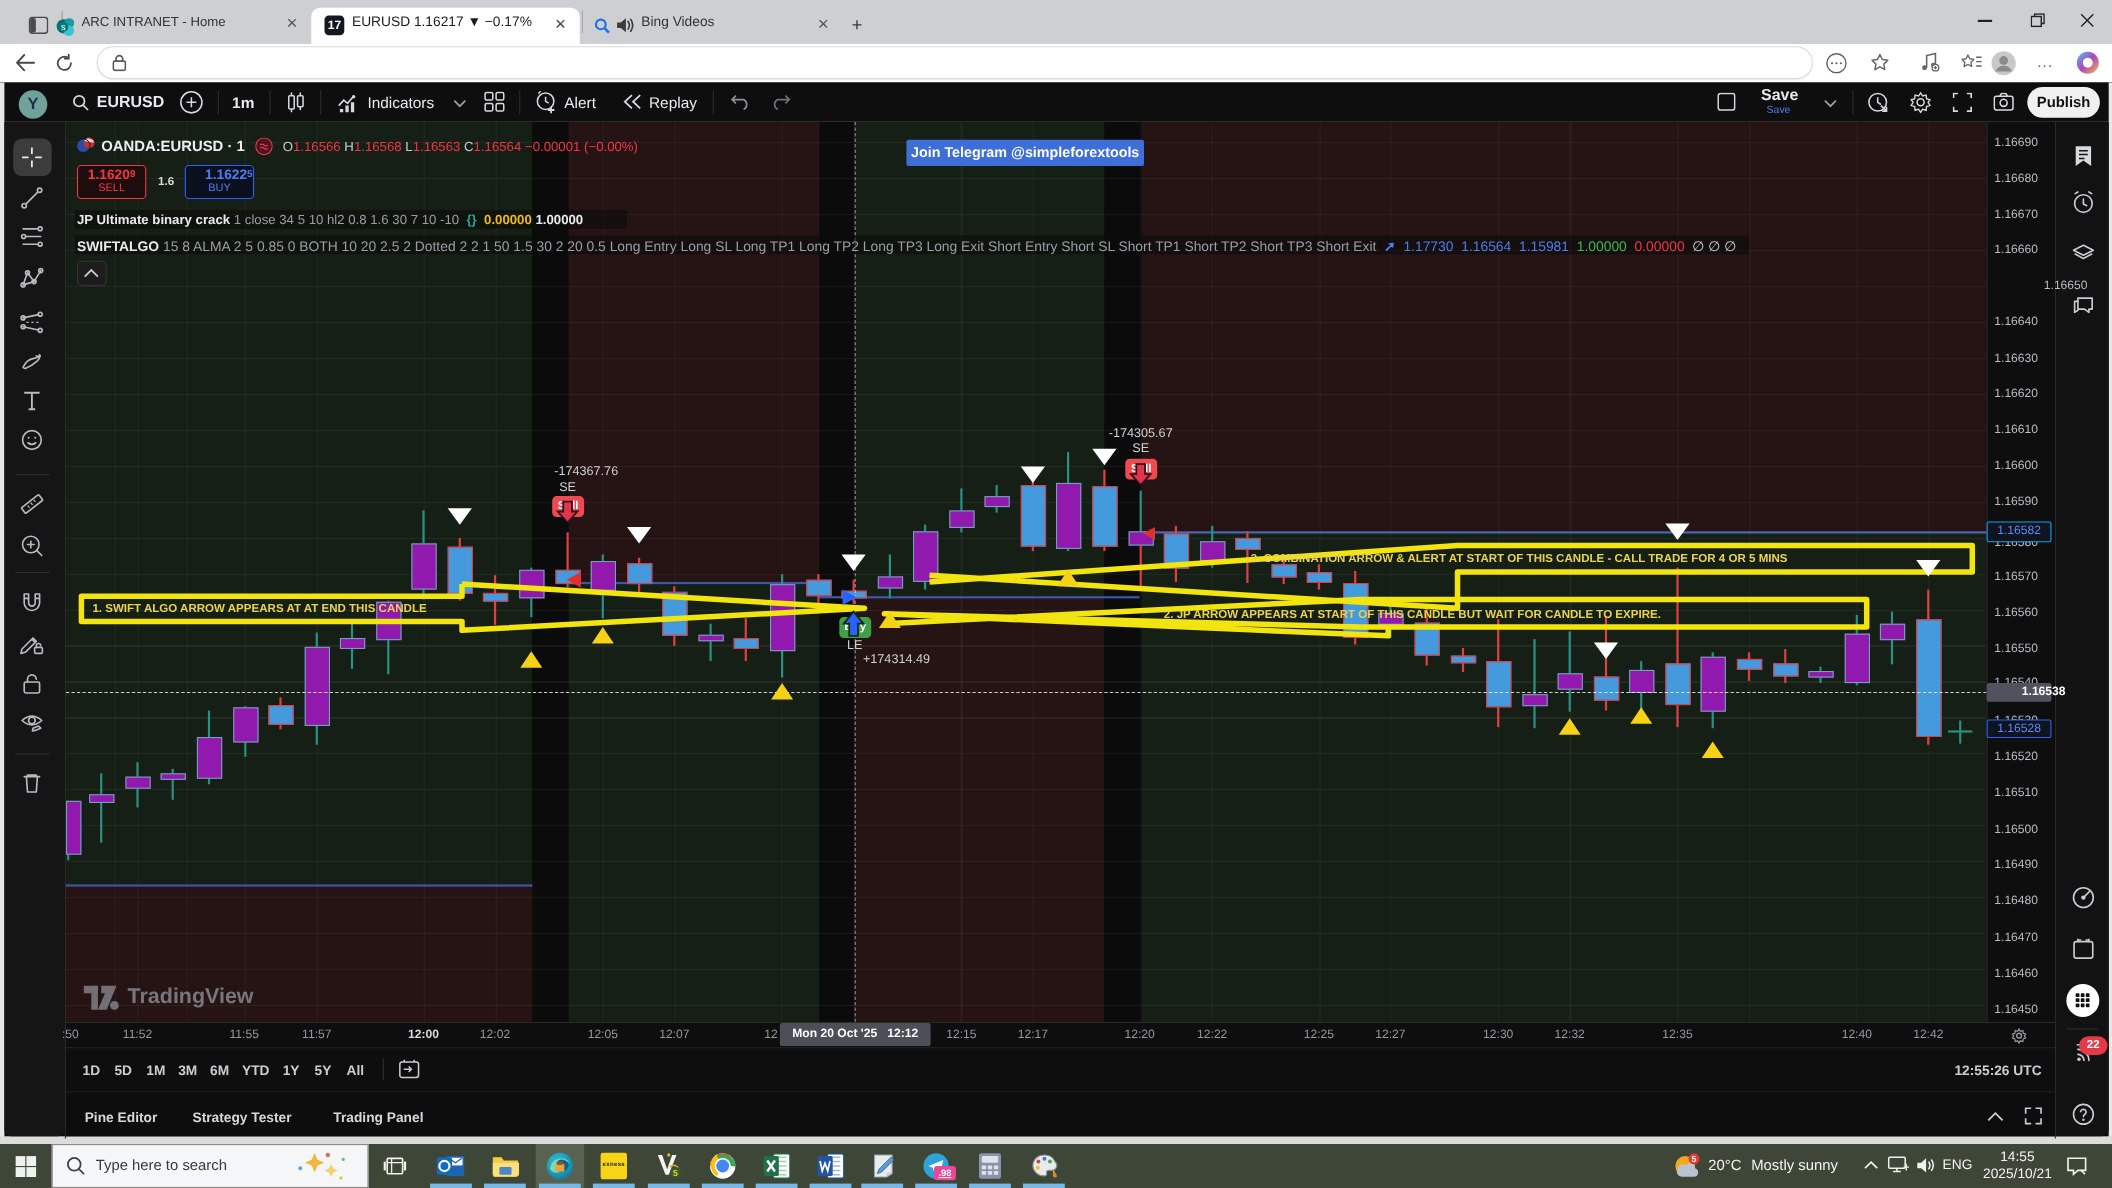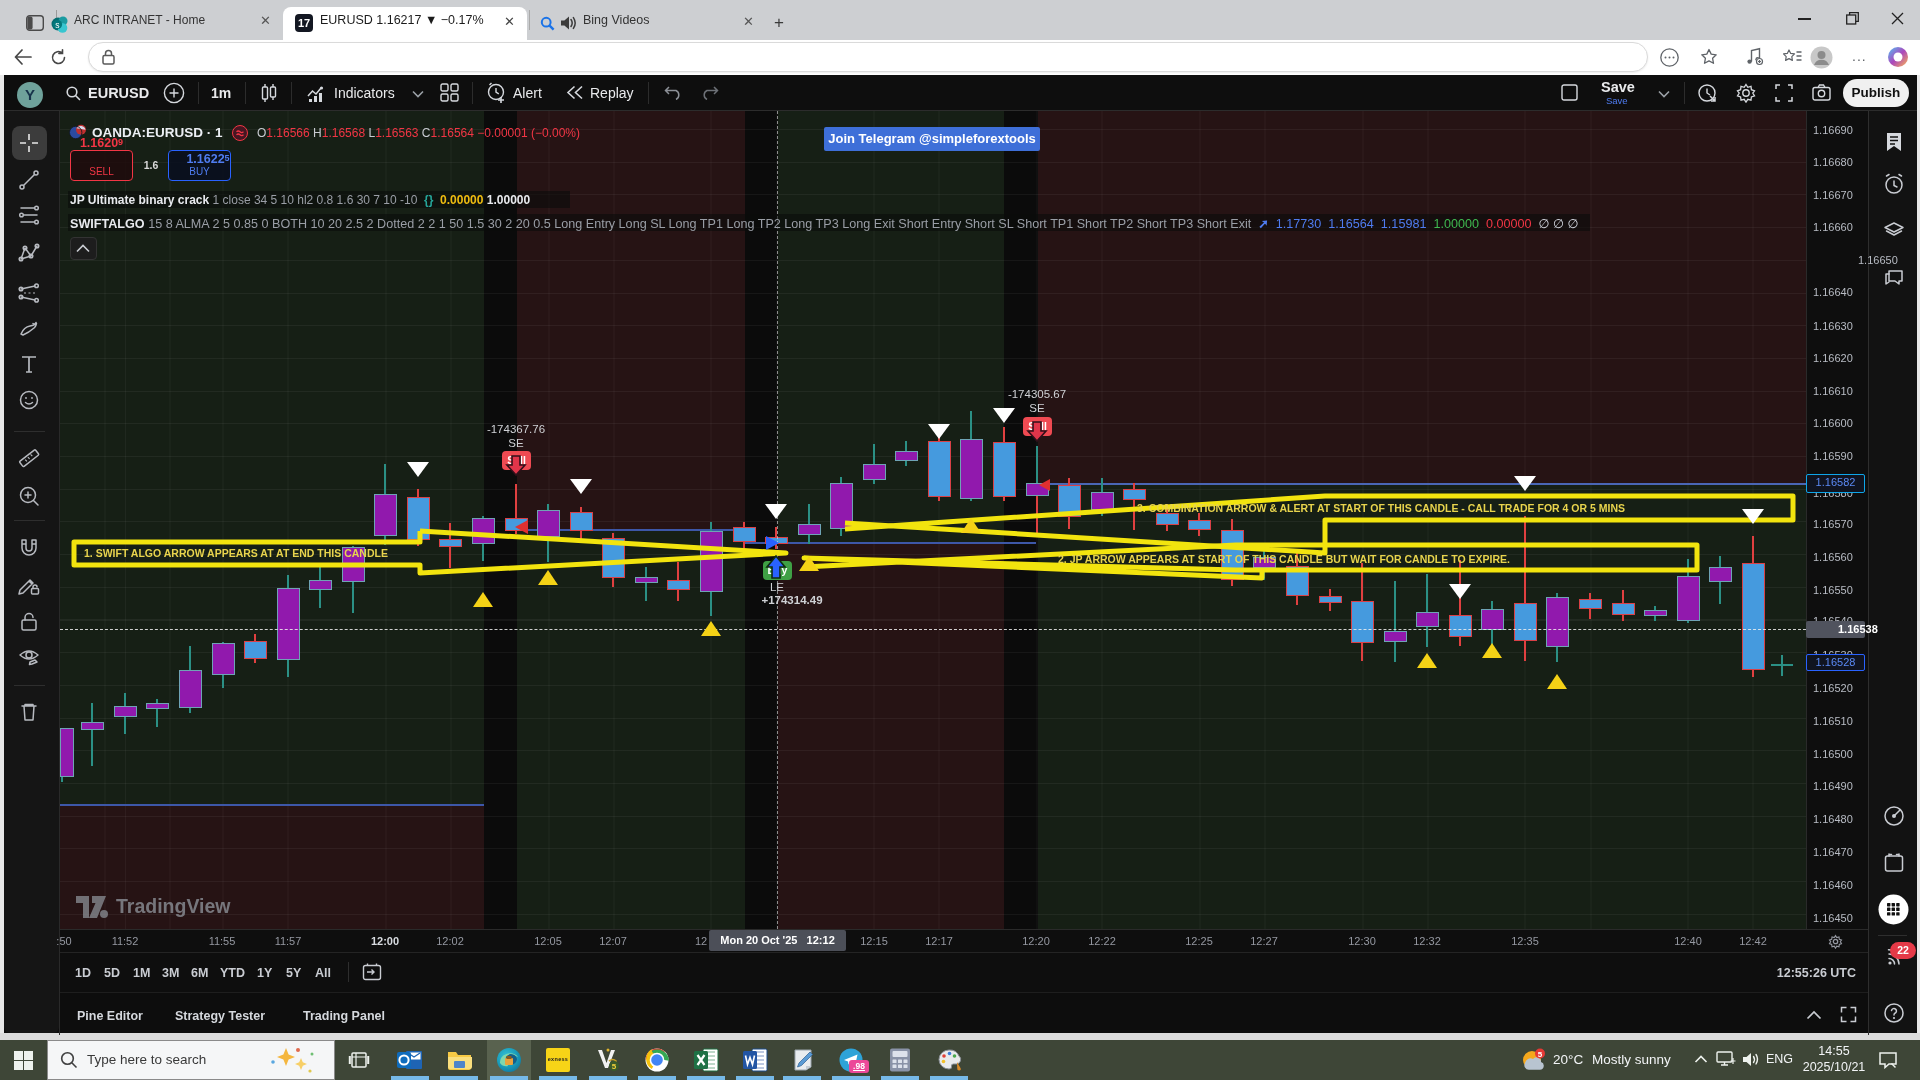--- a/index.html
+++ b/index.html
@@ -458,49 +458,49 @@
 <polygon points="1357,557 1377,557 1367,542" fill="#f5d216"></polygon>
 <polygon points="1422,547 1442,547 1432,532" fill="#f5d216"></polygon>
 <polygon points="1487,578 1507,578 1497,563" fill="#f5d216"></polygon>
 <polygon points="468,409 468,423 455,416" fill="#e03030"></polygon>
 <polygon points="990,368 990,380 979,374" fill="#e03030"></polygon>
 <polygon points="706,425 706,439 719,432" fill="#2962ff"></polygon>
 </svg>
 <div style="position:absolute;left:84px;top:547px;width:340px;height:13px;font-size:10.5px;font-weight:bold;color:#e8d44d;white-space:nowrap;">1. SWIFT ALGO ARROW APPEARS AT AT END THIS CANDLE</div>
 <div style="position:absolute;left:1058px;top:553px;width:470px;height:13px;font-size:10.5px;font-weight:bold;color:#e8d44d;white-space:nowrap;">2. JP ARROW APPEARS AT START OF THIS CANDLE BUT WAIT FOR CANDLE TO EXPIRE.</div>
 <div style="position:absolute;left:1137px;top:502px;width:500px;height:13px;font-size:10.5px;font-weight:bold;color:#e8d44d;white-space:nowrap;">3. COMBINATION ARROW &amp; ALERT AT START OF THIS CANDLE - CALL TRADE FOR 4 OR 5 MINS</div>
-<div style="position:absolute;left:470px;top:423px;width:92px;height:12px;font-size:11.5px;color:#cfd1d5;text-align:center;">-174367.76</div>
+<div style="position:absolute;left:470px;top:423px;width:92px;height:12px;font-size:11.5px;color:#cfd1d5;text-align:right;">-174367.76</div>
 <div style="position:absolute;left:470px;top:437px;width:92px;height:12px;font-size:11.5px;color:#cfd1d5;text-align:center;">SE</div>
 <div style="position:absolute;left:502px;top:451px;width:29px;height:19px;background:#ef4a52;border-radius:4px;color:#fff;font-size:10.5px;font-weight:bold;text-align:center;line-height:19px;">Sell</div>
 <div style="position:absolute;left:991px;top:388px;width:92px;height:12px;font-size:11.5px;color:#cfd1d5;text-align:center;">-174305.67</div>
 <div style="position:absolute;left:991px;top:402px;width:92px;height:12px;font-size:11.5px;color:#cfd1d5;text-align:center;">SE</div>
 <div style="position:absolute;left:1023px;top:417px;width:29px;height:19px;background:#ef4a52;border-radius:4px;color:#fff;font-size:10.5px;font-weight:bold;text-align:center;line-height:19px;">Sell</div>
 <div style="position:absolute;left:763px;top:561px;width:29px;height:19px;background:#3fa045;border-radius:4px;color:#fff;font-size:10.5px;font-weight:bold;text-align:center;line-height:19px;">Buy</div>
 <div style="position:absolute;left:731px;top:581px;width:92px;height:12px;font-size:11.5px;color:#cfd1d5;text-align:center;">LE</div>
-<div style="position:absolute;left:746px;top:594px;width:92px;height:12px;font-size:11.5px;color:#cfd1d5;text-align:center;font-weight:bold;">+174314.49</div>
+<div style="position:absolute;left:769px;top:594px;width:92px;height:12px;font-size:11.5px;color:#cfd1d5;text-align:center;">+174314.49</div>
 <svg class="abs" style="left:60px;top:111px" width="1746" height="824" viewBox="0 0 1746 824">
 <path d="M452 345 h8 v9 h5 l-9 10 -9 -10 h5 Z" fill="#e0354a" stroke="#30101a" stroke-width="1.6"></path>
 <path d="M973 311 h8 v9 h5 l-9 10 -9 -10 h5 Z" fill="#e0354a" stroke="#30101a" stroke-width="1.6"></path>
 <path d="M712 467 h8 v-11 h5 l-9 -11 -9 11 h5 Z" fill="#2962ff" stroke="#102a10" stroke-width="1.6"></path>
 </svg>
 <div style="position:absolute;left:824px;top:127px;width:216px;height:24px;background:#3e6fd8;border-radius:2px;color:#fff;font-size:13px;font-weight:bold;text-align:center;line-height:24px;">Join Telegram @simpleforextools</div>
 <svg class="abs" style="left:69px;top:124px" width="18" height="17" viewBox="0 0 18 17">
       <circle cx="6.7" cy="8.5" r="6.2" fill="#2b4aa0"></circle>
       <circle cx="12" cy="5.8" r="5" fill="#c03030"></circle>
       <path d="M7.5 4.2 a5 5 0 0 1 9 1.6" fill="#d8d8e8"></path>
       <circle cx="6.7" cy="8.5" r="6.2" fill="none" stroke="#11161d" stroke-width="0.8"></circle>
     </svg>
 <div style="position:absolute;left:92px;top:125px;width:140px;height:16px;font-size:13.5px;font-weight:bold;color:#eceff4;white-space:nowrap;">OANDA:EURUSD · 1</div>
 <svg class="abs" style="left:232px;top:125px" width="16" height="16" viewBox="0 0 16 16">
       <circle cx="8" cy="8" r="7.5" fill="#471622" stroke="#f23645" stroke-width="1"></circle>
       <path d="M4.5 6.8 q1.8 -1.6 3.5 0 t3.5 0 M4.5 9.8 q1.8 -1.6 3.5 0 t3.5 0" stroke="#f23645" stroke-width="1.2" fill="none"></path>
     </svg>
 <div style="position:absolute;left:257px;top:126px;width:360px;height:15px;font-size:12px;white-space:nowrap;"><span style="color:#c8cbd1">O</span><span style="color:#f23645">1.16566 </span><span style="color:#c8cbd1">H</span><span style="color:#f23645">1.16568 </span><span style="color:#c8cbd1">L</span><span style="color:#f23645">1.16563 </span><span style="color:#c8cbd1">C</span><span style="color:#f23645">1.16564 −0.00001 (−0.00%)</span></div>
 <div style="position:absolute;left:70px;top:150px;width:63px;height:31px;background:rgba(30,10,12,0.85);border:1px solid #f23645;border-radius:4px;"></div>
-<div style="position:absolute;left:70px;top:136px;width:63px;height:13px;font-size:12.5px;font-weight:bold;color:#f23645;text-align:center;">1.1620<span style="font-size:9px;vertical-align:2px">9</span></div>
+<div style="position:absolute;left:70px;top:152px;width:63px;height:13px;font-size:12.5px;font-weight:bold;color:#f23645;text-align:center;">1.1620<span style="font-size:9px;vertical-align:2px">9</span></div>
 <div style="position:absolute;left:70px;top:166px;width:63px;height:12px;font-size:10px;color:#f23645;text-align:center;">SELL</div>
 <div style="position:absolute;left:138px;top:159px;width:26px;height:12px;font-size:10.5px;font-weight:bold;color:#d8d8d8;text-align:center;">1.6</div>
 <div style="position:absolute;left:168px;top:150px;width:63px;height:31px;background:rgba(8,14,30,0.85);border:1px solid #2962ff;border-radius:4px;"></div>
 <div style="position:absolute;left:168px;top:152px;width:80px;height:13px;font-size:12.5px;font-weight:bold;color:#4f7cf0;text-align:center;">1.1622<span style="font-size:9px;vertical-align:2px">5</span></div>
 <div style="position:absolute;left:168px;top:166px;width:63px;height:12px;font-size:10px;color:#4f7cf0;text-align:center;">BUY</div>
 <div style="position:absolute;left:68px;top:191px;width:502px;height:17px;background:rgba(10,12,10,0.6);"></div>
 <div style="position:absolute;left:70px;top:192.5px;width:700px;height:15px;font-size:12px;white-space:nowrap;"><span style="color:#e8eaee;font-weight:bold">JP Ultimate binary crack</span> <span style="color:#9a9ea6">1 close 34 5 10 hl2 0.8 1.6 30 7 10 -10</span>&nbsp;&nbsp;<span style="color:#26a69a;font-weight:bold">{}</span>&nbsp; <span style="color:#efbc10;font-weight:bold">0.00000</span> <span style="color:#e8eaee;font-weight:bold">1.00000</span></div>
 <div style="position:absolute;left:68px;top:214px;width:1522px;height:17px;background:rgba(10,12,10,0.6);"></div>
 <div style="position:absolute;left:70px;top:215.5px;width:1520px;height:15px;font-size:12.6px;white-space:nowrap;"><span style="color:#e8eaee;font-weight:bold">SWIFTALGO</span> <span style="color:#9a9ea6">15 8 ALMA 2 5 0.85 0 BOTH 10 20 2.5 2 Dotted 2 2 1 50 1.5 30 2 20 0.5 Long Entry Long SL Long TP1 Long TP2 Long TP3 Long Exit Short Entry Short SL Short TP1 Short TP2 Short TP3 Short Exit</span> &nbsp;<span style="color:#4f7cf0;font-weight:bold">➚</span>&nbsp; <span style="color:#4f7cf0">1.17730&nbsp; 1.16564&nbsp; 1.15981</span> <span style="color:#3fb950">&nbsp;1.00000</span> <span style="color:#f23645">&nbsp;0.00000</span> <span style="color:#d1d4dc">&nbsp;∅ ∅ ∅</span></div>
 <div style="position:absolute;left:70px;top:237px;width:27px;height:23px;background:#1d1d1d;border:1px solid #333;border-radius:4px;"></div>

